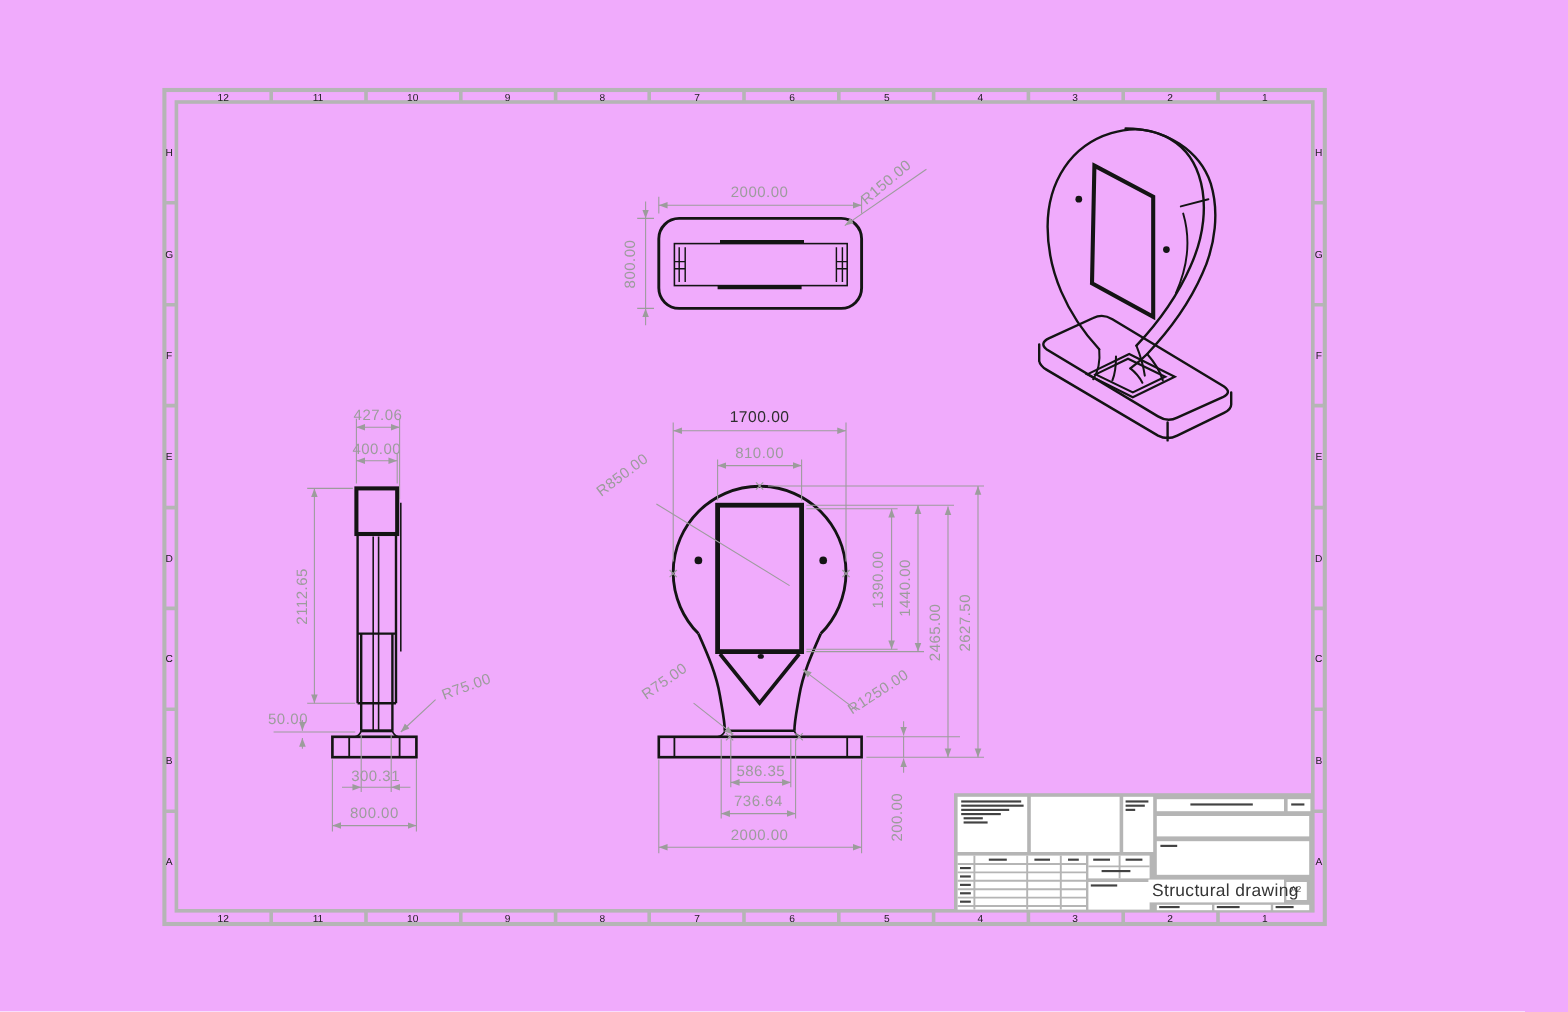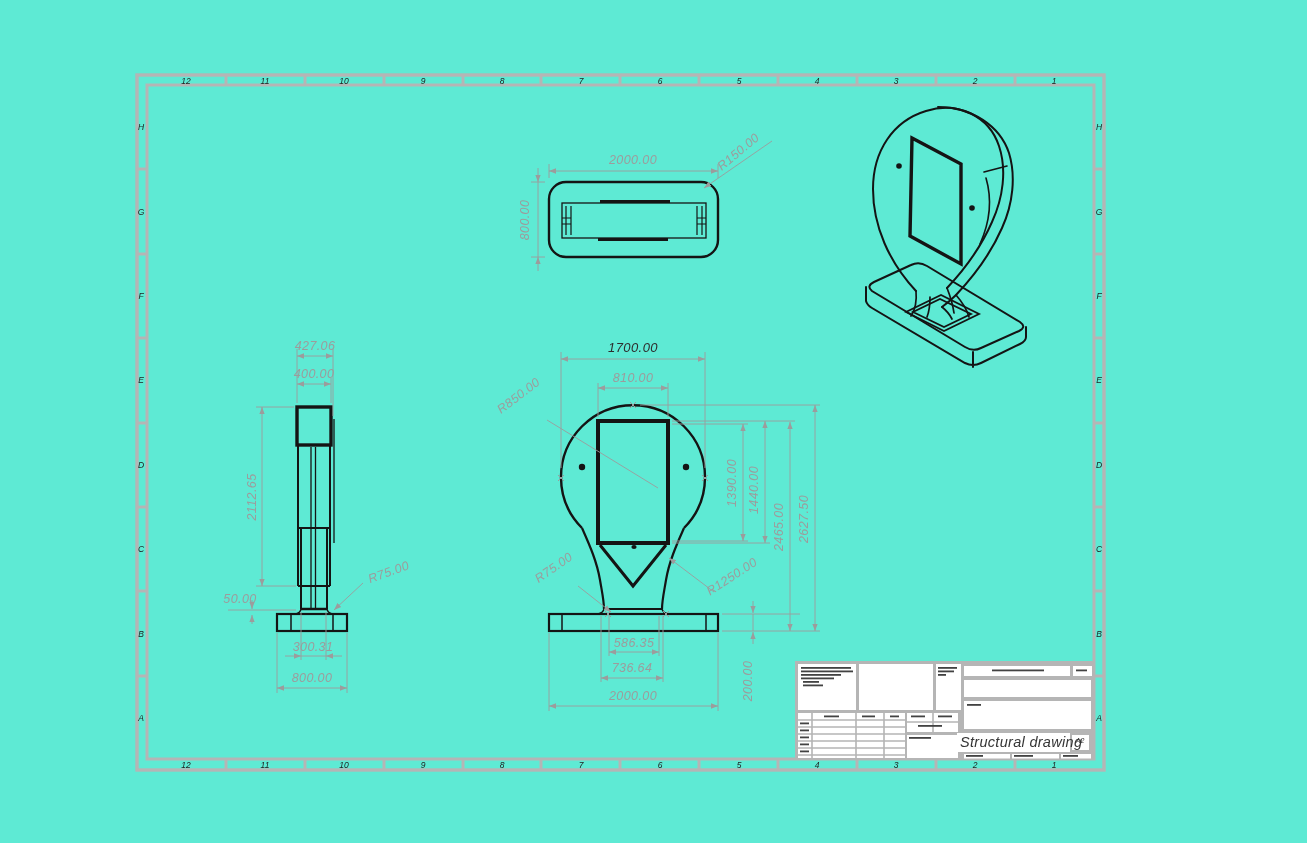--- a/index.html
+++ b/index.html
@@ -1,17 +1,17 @@
 <!DOCTYPE html>
 <html><head>
 <meta charset="utf-8">
 <style>
   html,body{margin:0;padding:0;background:#ffffff;}
-  .canvas{position:relative;width:1307px;height:843px;background:#5eead4;overflow:hidden;
-          font-family:"Liberation Sans", sans-serif;font-style:italic;}
+  .canvas{position:relative;width:1307px;height:843px;background:#f0abfc;overflow:hidden;
+          font-family:"Liberation Sans", sans-serif;}
   svg text{font-family:"Liberation Sans", sans-serif;}
   .zone{font-size:8.5px;fill:#222;}
   .dim{font-size:12.5px;fill:#9c9c9c;letter-spacing:.4px;}
   .dimdark{font-size:13px;fill:#2e2e2e;letter-spacing:.4px;}
   .ttl{font-size:14.5px;fill:#353535;letter-spacing:.3px;}
   .a2{font-size:7px;fill:#333;}
   .geo{stroke:#141414;fill:none;}
   .dimln{stroke:#9c9c9c;stroke-width:.9;fill:none;}
   .frame{stroke:#b5b5b5;fill:none;}
   .cell{fill:#ffffff;}

